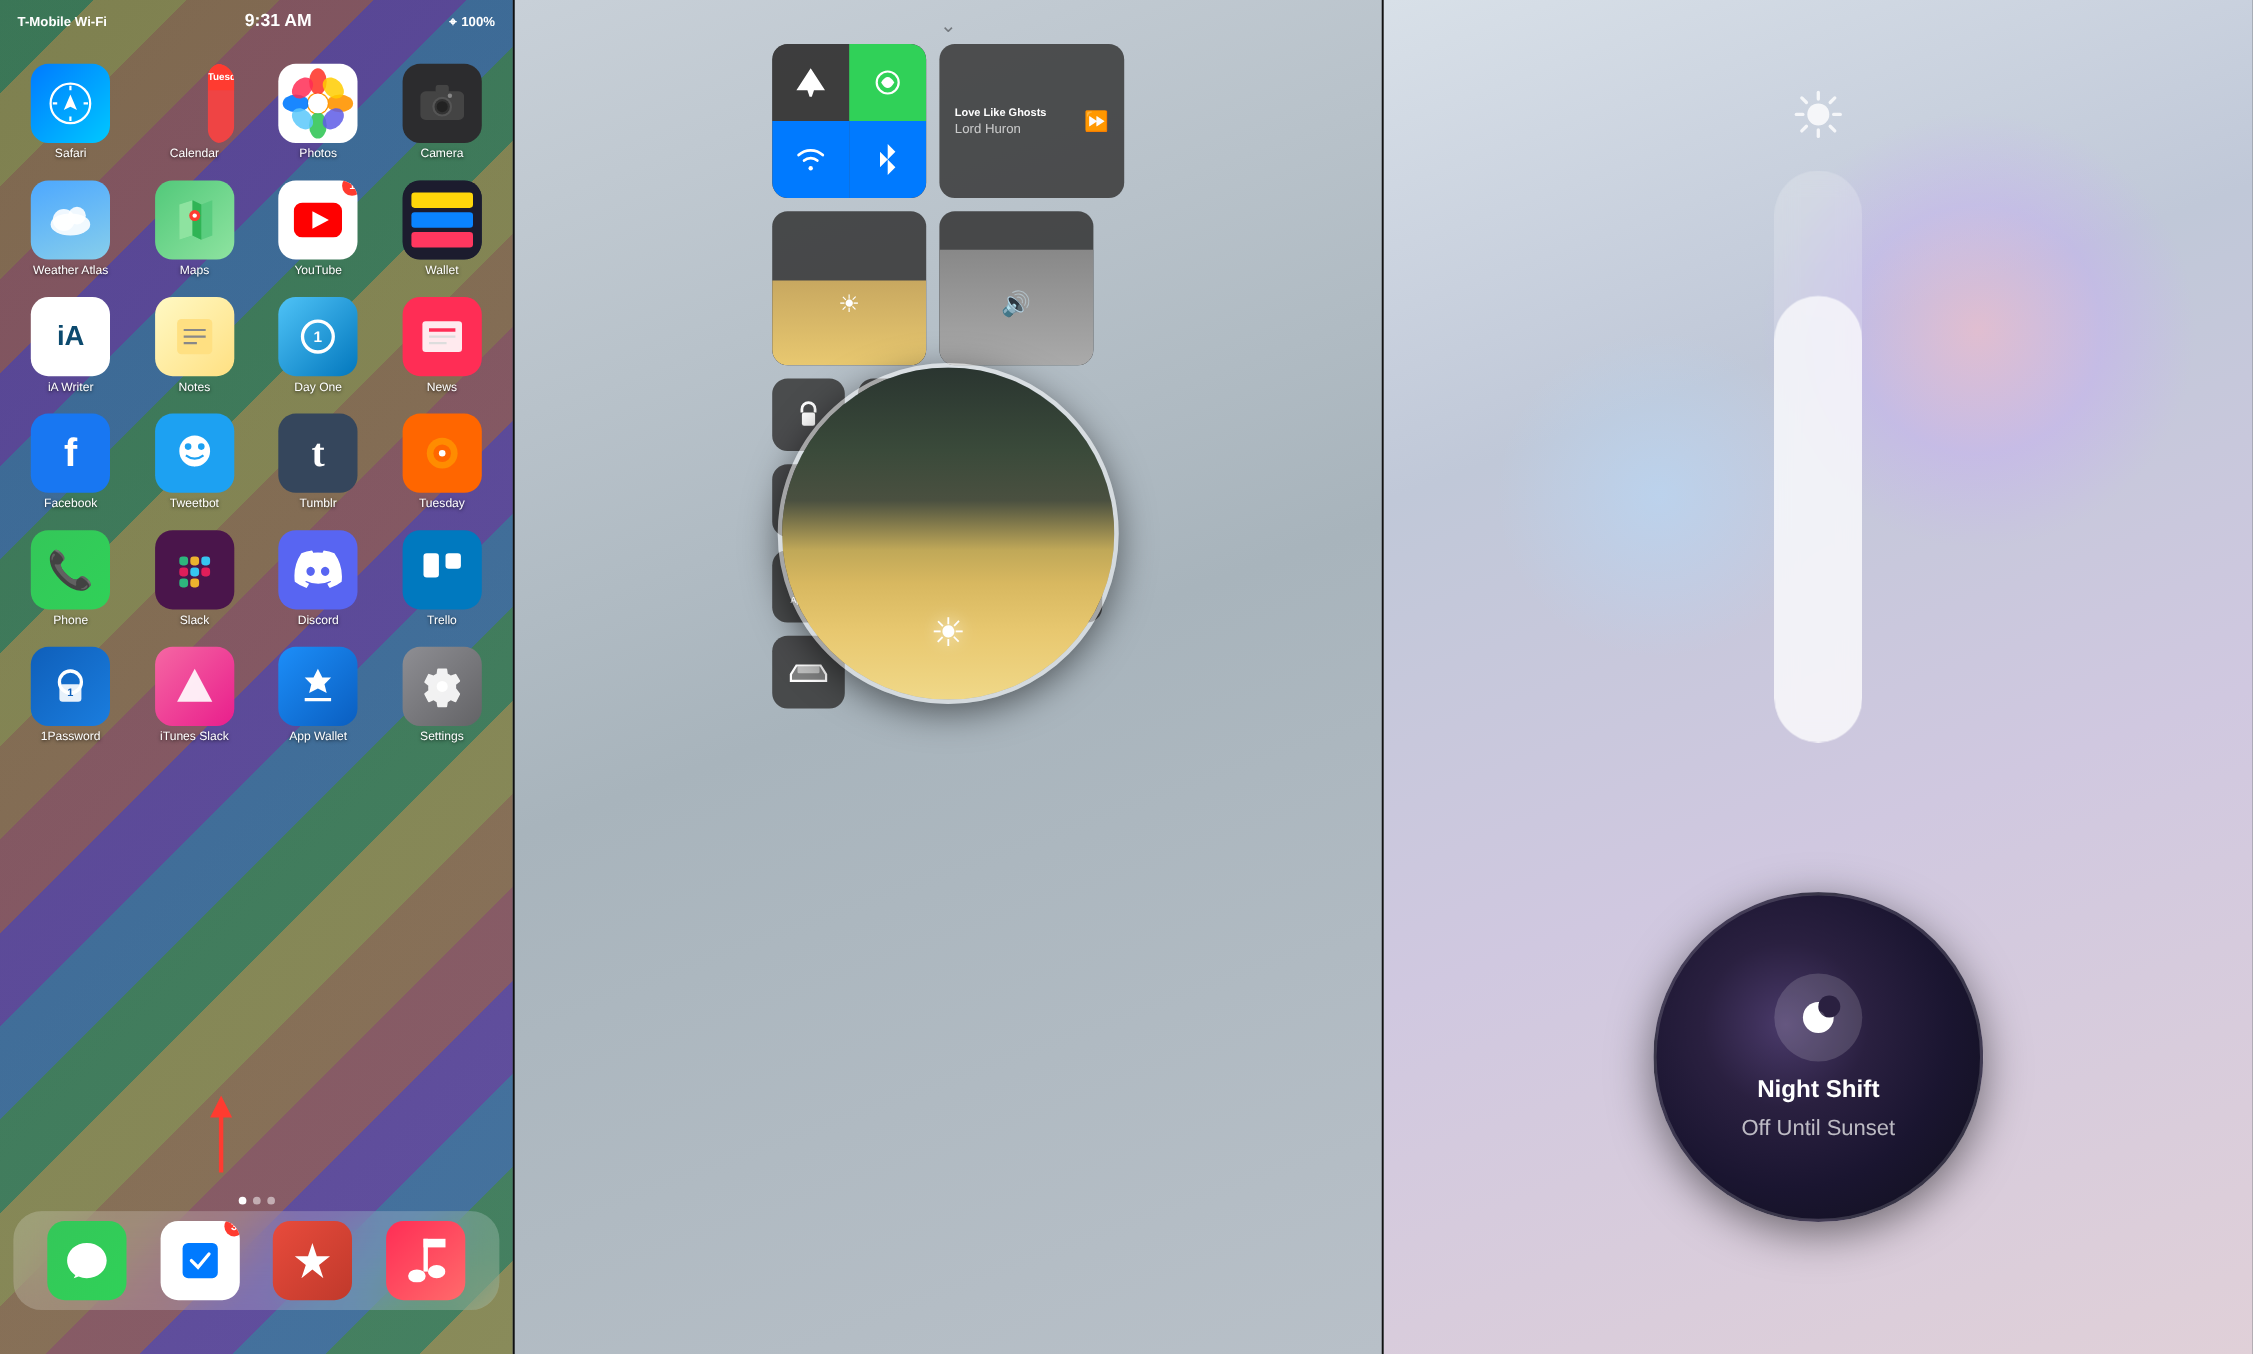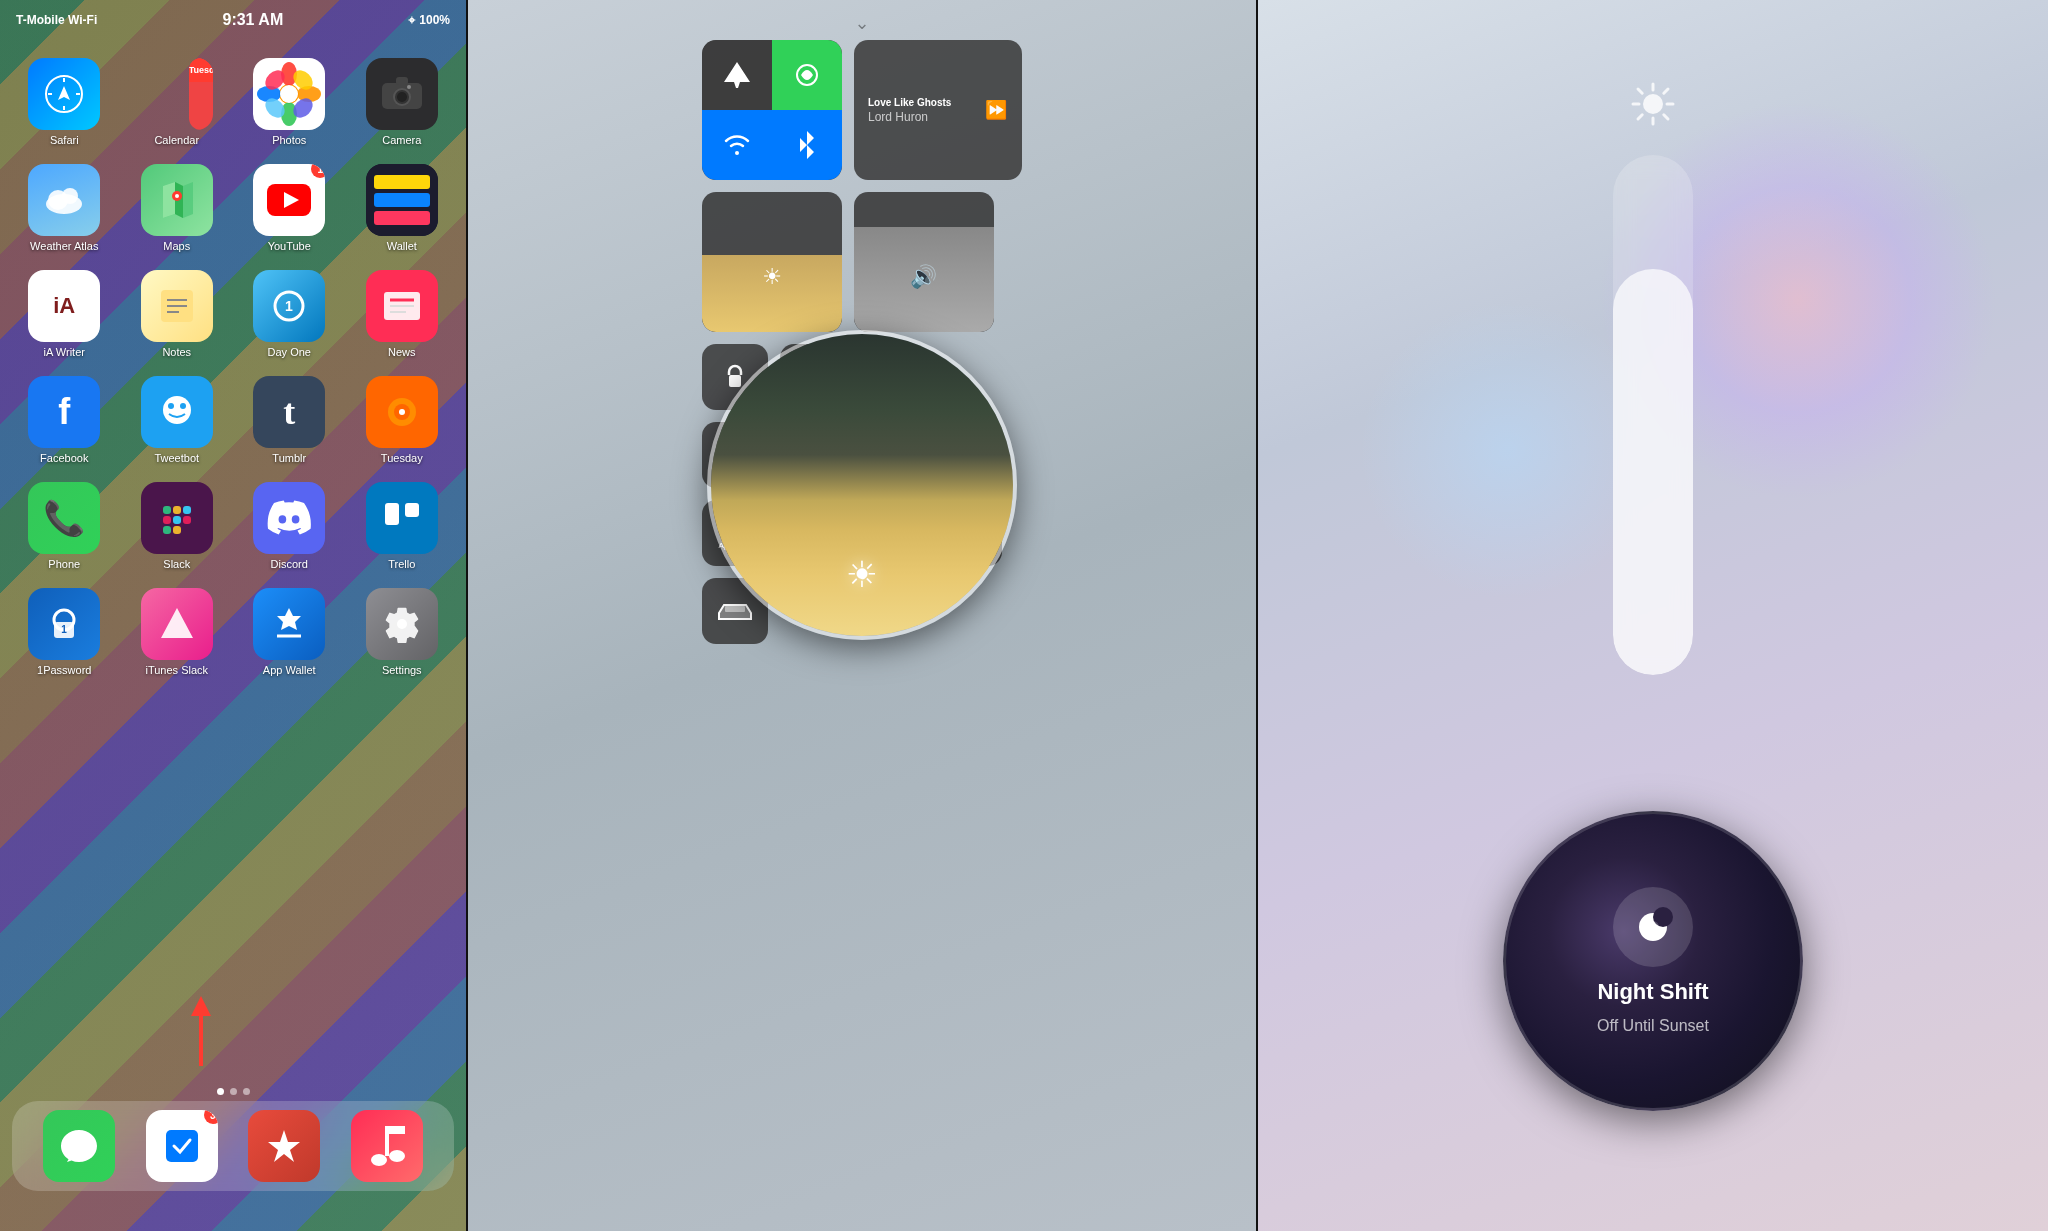--- a/index.html
+++ b/index.html
@@ -323,21 +323,21 @@
       justify-content: center;
     }
 
     .ns-title {
       font-size: 22px;
       font-weight: 600;
       color: white;
     }
 
     .ns-subtitle {
-      font-size: 16px;
+      font-size: 20px;
       color: rgba(255,255,255,0.7);
     }
 
     
     .cal-icon-inner {
       width: 100%;
       height: 100%;
       background: #ef4444;
       border-radius: 16px;
       display: flex;
@@ -483,21 +483,21 @@
           <div class="wallet-card" style="background:#ffd60a;"></div>
           <div class="wallet-card" style="background:#0a84ff;"></div>
           <div class="wallet-card" style="background:#ff375f;"></div>
         </div>
       </div>
       <span class="icon-label">Wallet</span>
     </div>
 
     <div class="app-icon">
       <div class="icon-img ia-writer">
-        <span style="font-size:22px;font-weight:bold;color:#7f1d1d;">iA</span>
+        <span style="font-size:25px;font-weight:bold;color:#0c4a6e;">iA</span>
       </div>
       <span class="icon-label">iA Writer</span>
     </div>
 
     <div class="app-icon">
       <div class="icon-img notes">
         <svg width="40" height="40" viewBox="0 0 40 40">
             <rect x="4" y="4" width="32" height="32" rx="4" fill="#ffe082"></rect>
             <line x1="10" y1="14" x2="30" y2="14" stroke="#888" stroke-width="2"></line>
             <line x1="10" y1="20" x2="30" y2="20" stroke="#888" stroke-width="2"></line>

